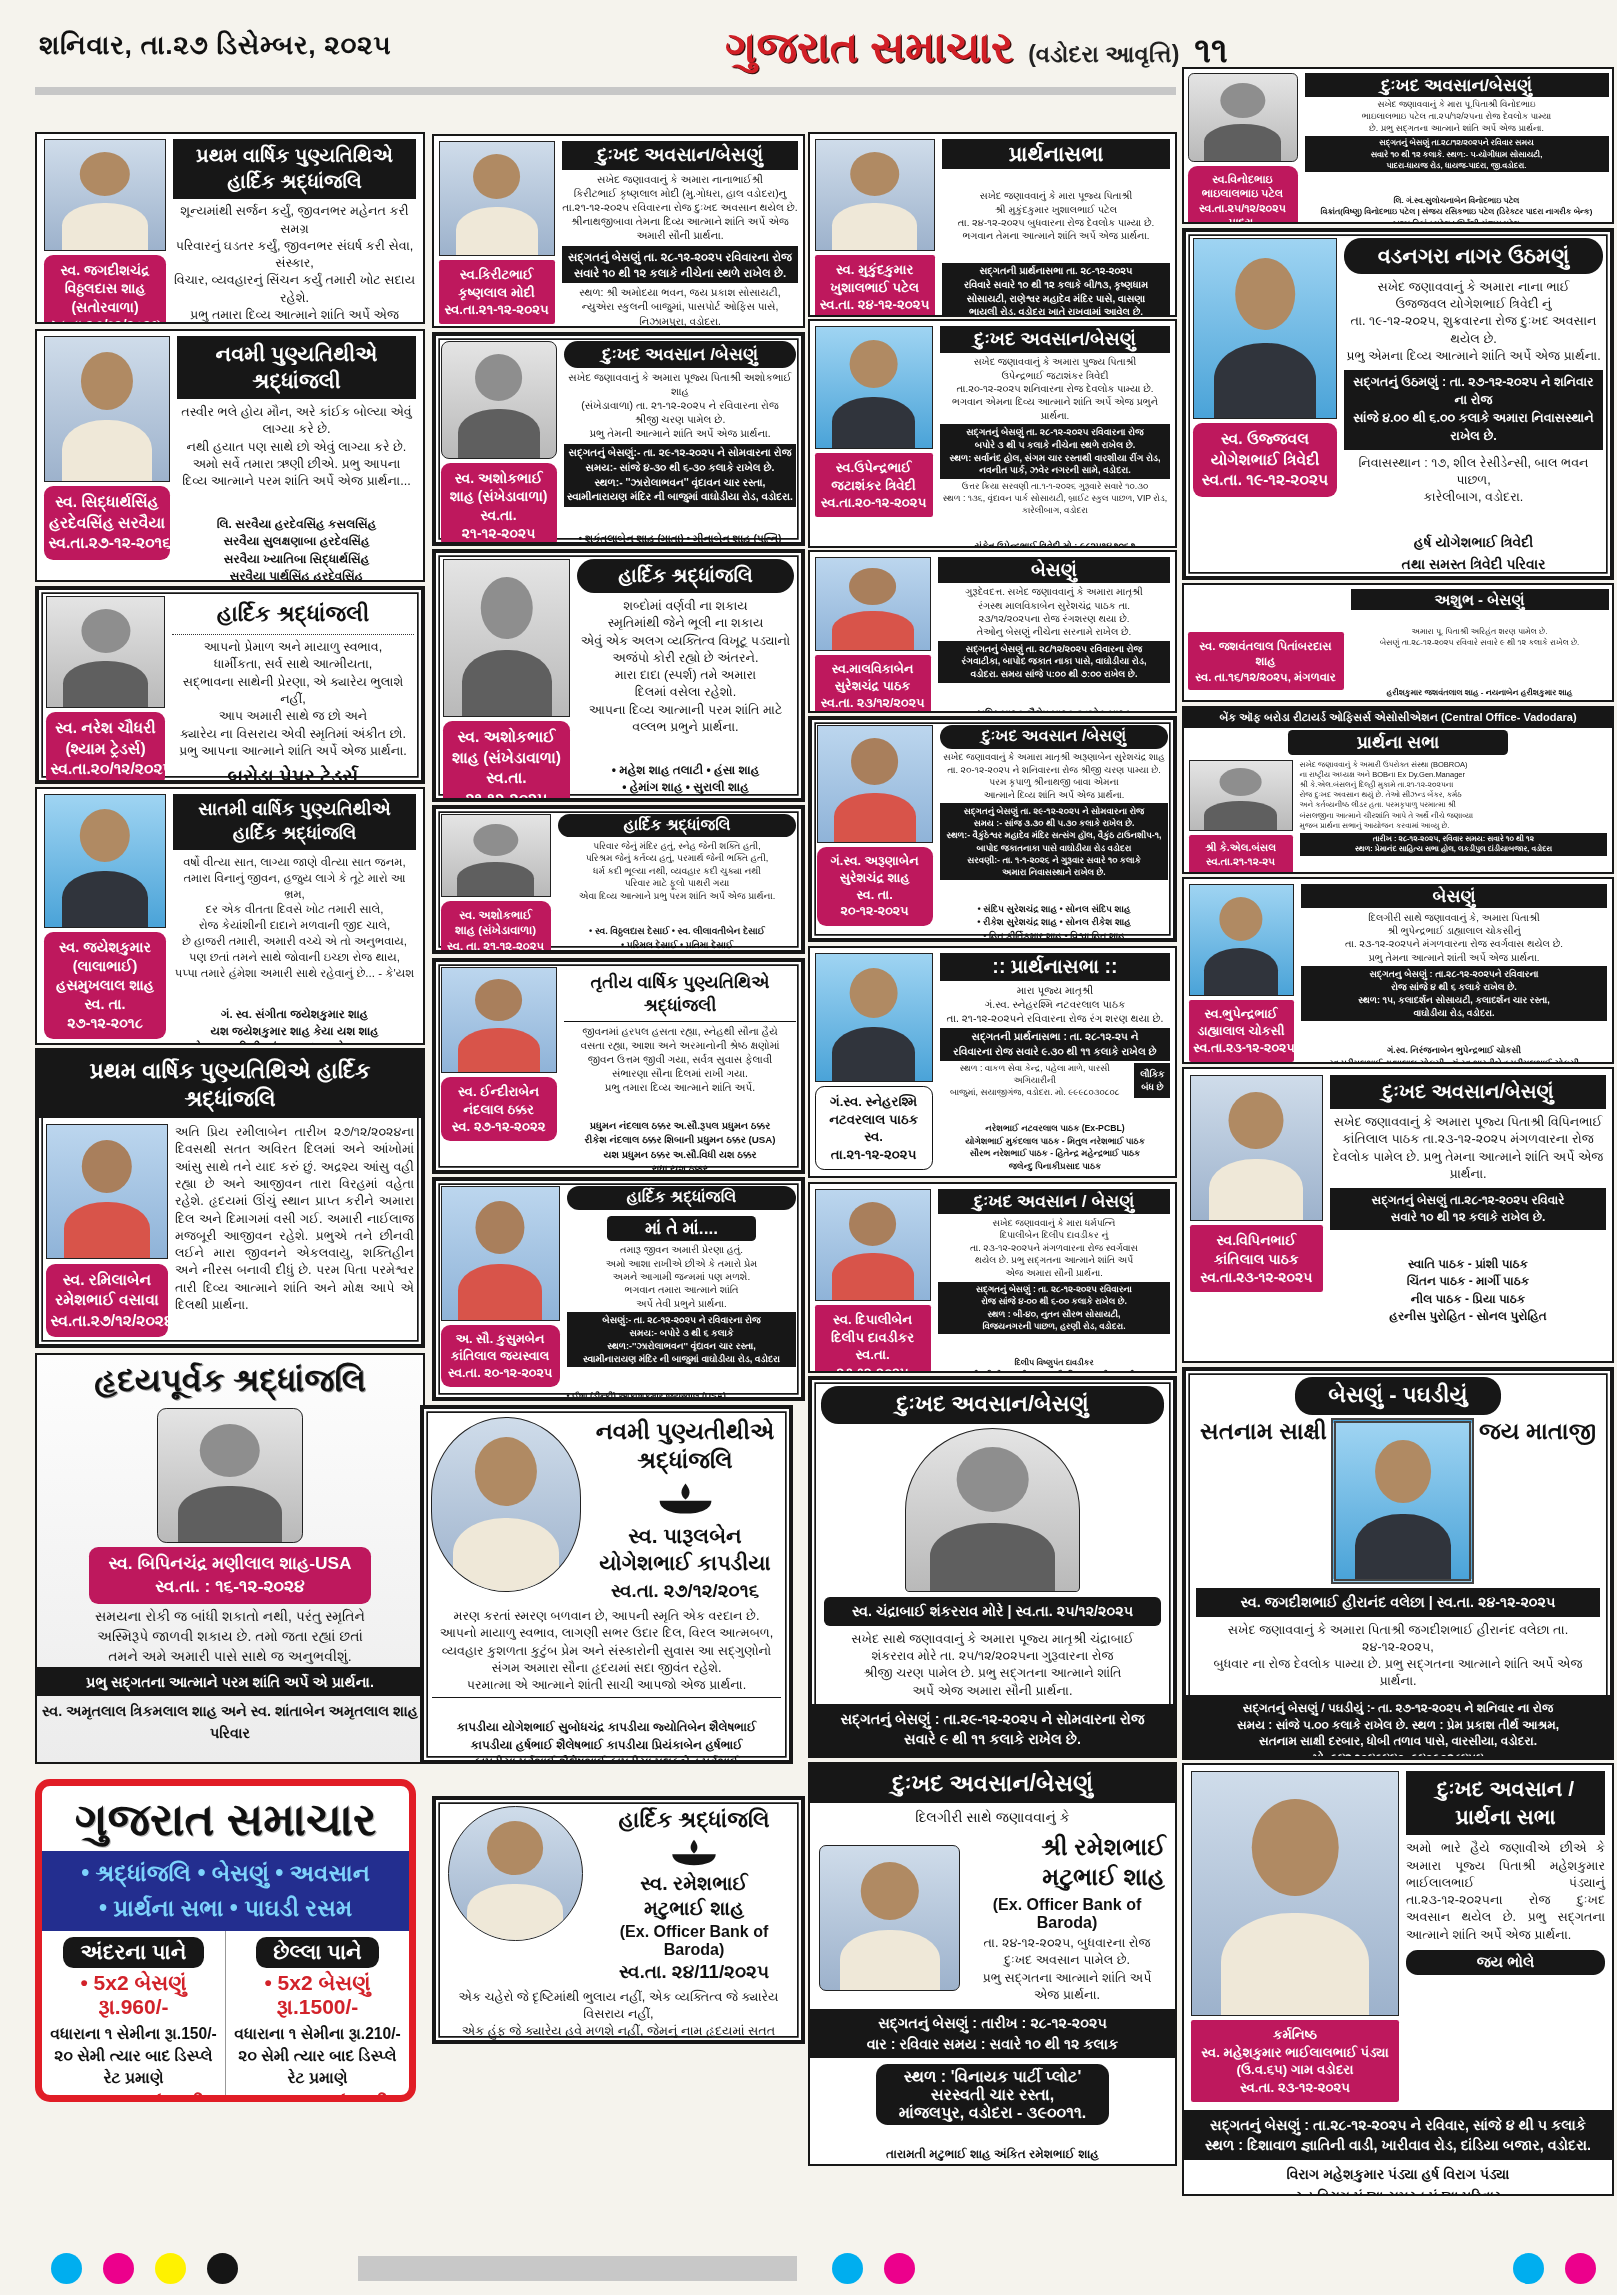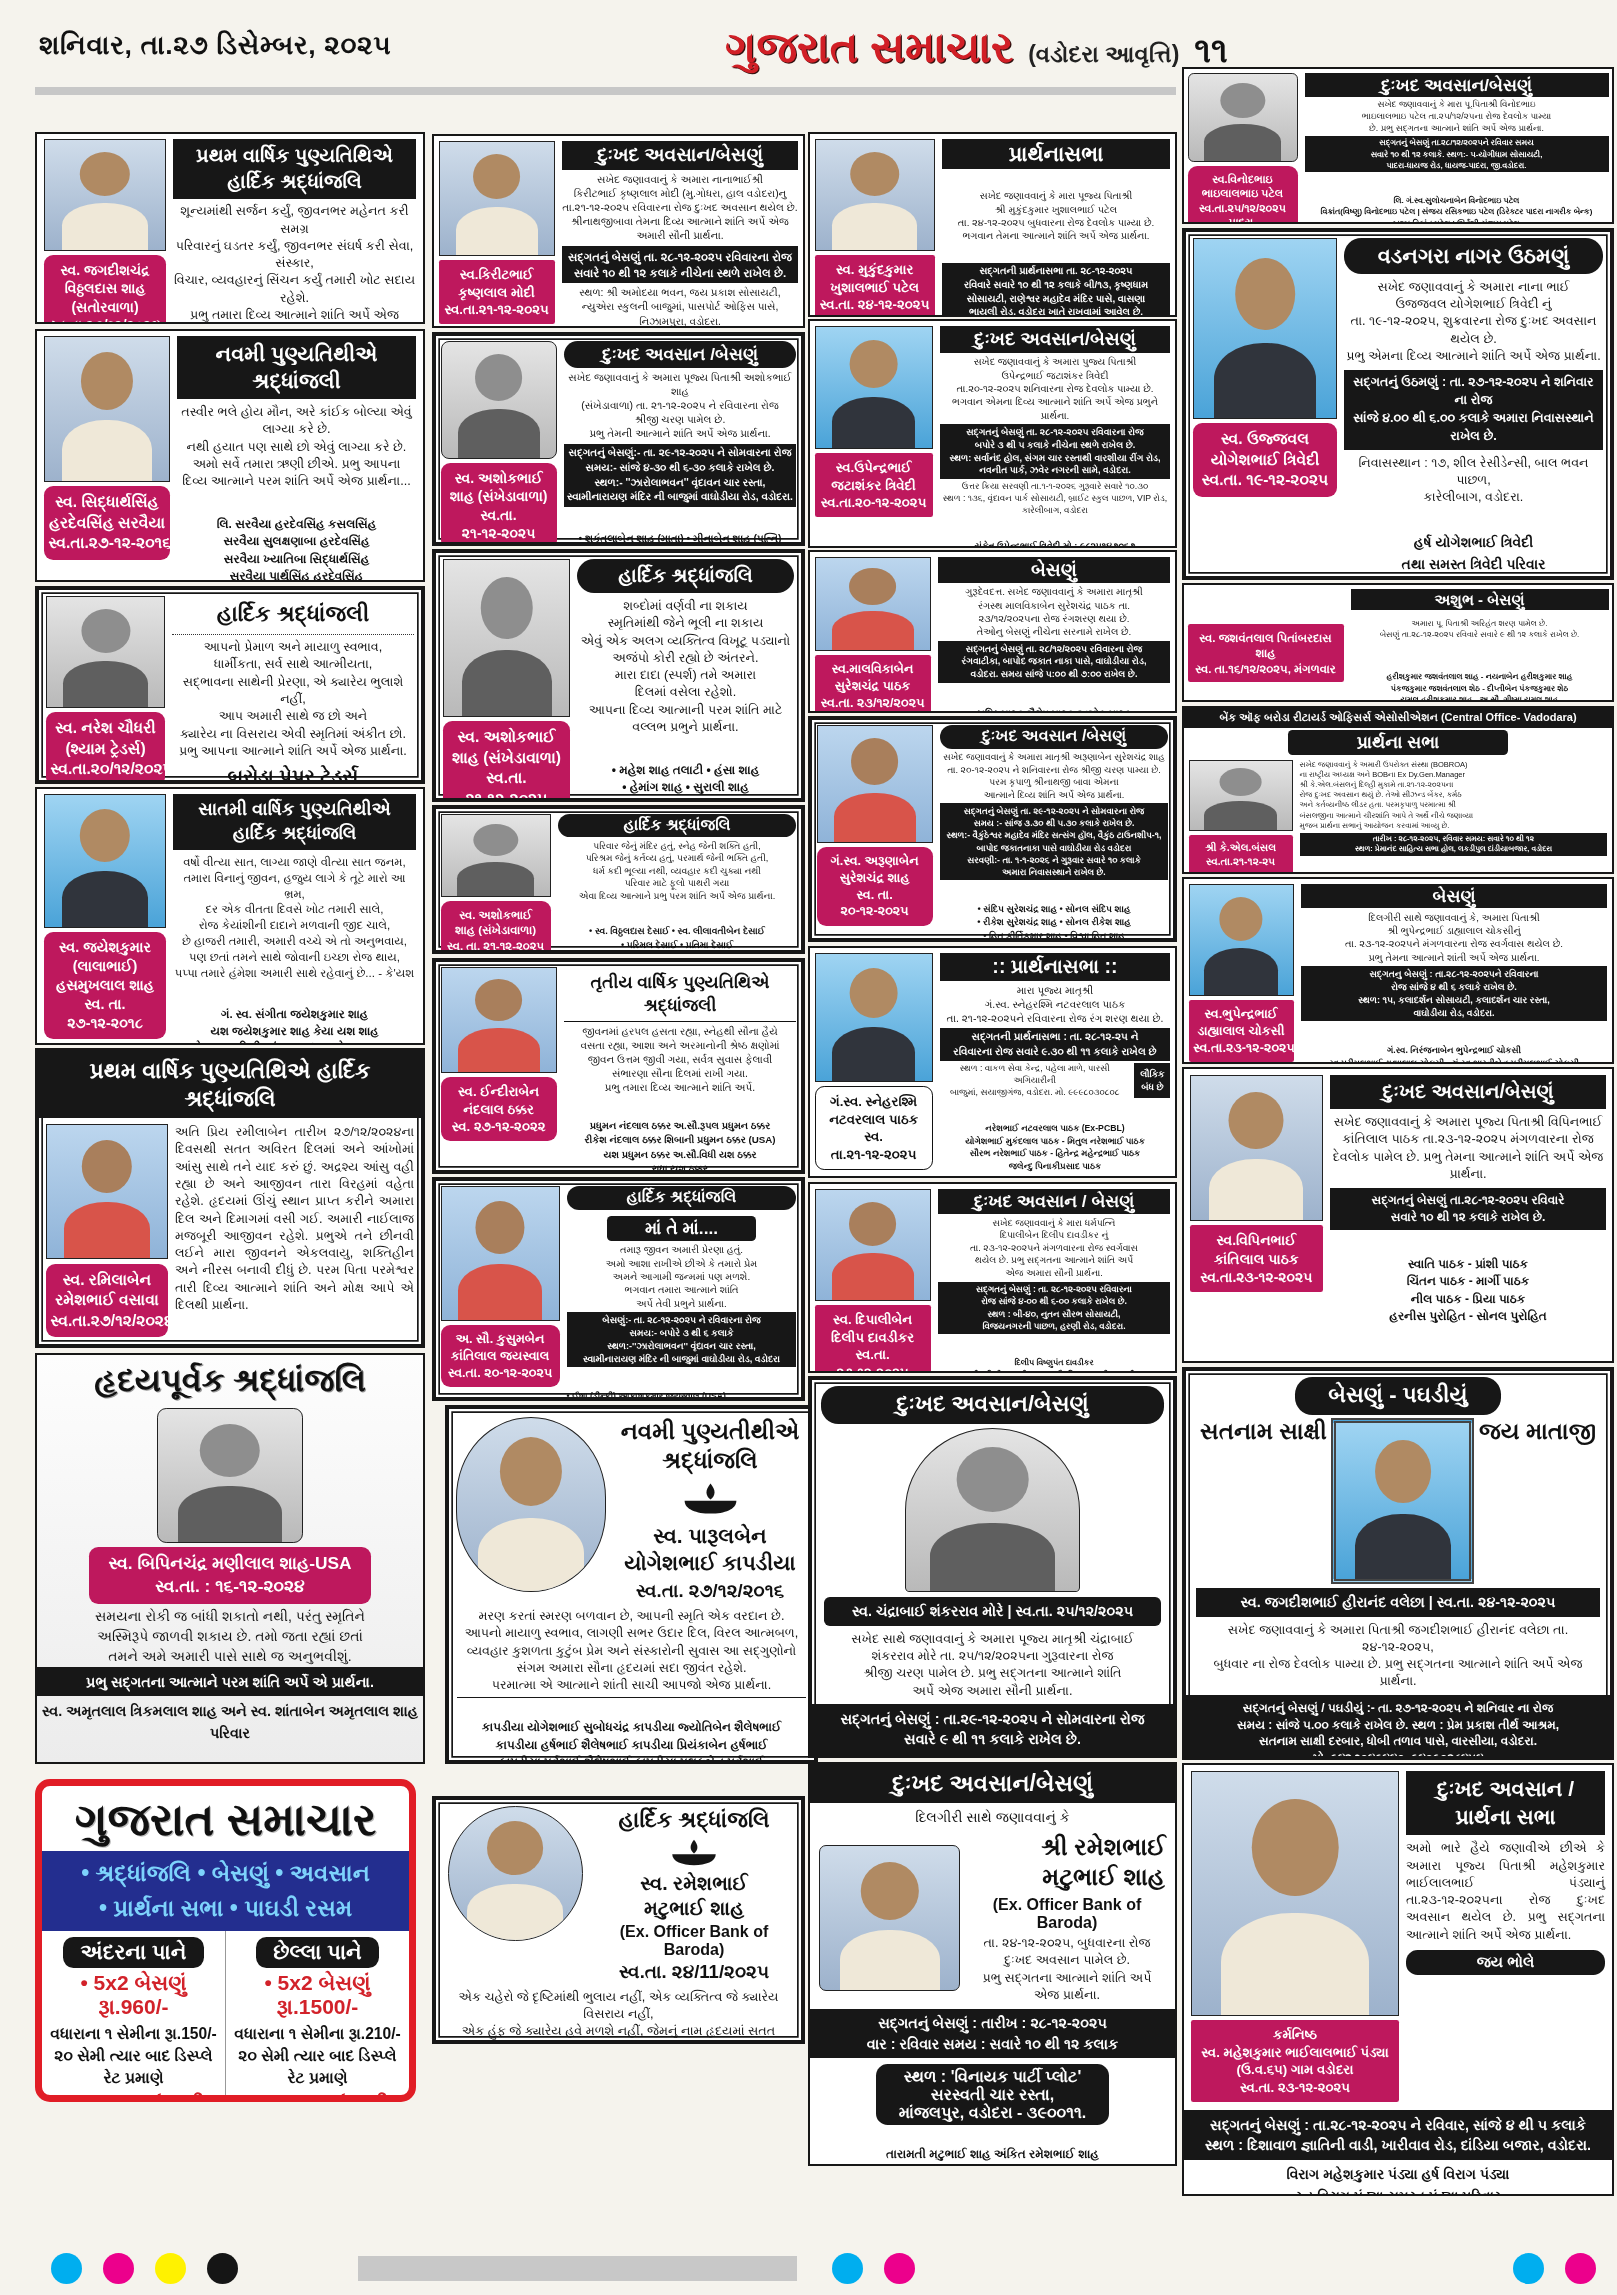--- a/index.html
+++ b/index.html
@@ -388,21 +388,21 @@
       <div class="names sm" style="font-size:8.7px;text-align:left">• ઈશા (ડીન્કી) આકાશકુમાર જયસ્વાલ (USA)
 • આકાશકુમાર શૈલેશભાઈ જયસ્વાલ (USA)
 • રાજેશકુમાર કાંતીલાલ જયસ્વાલ (દંગીવાળા)
 • હેમાબેન રાજેશકુમાર જયસ્વાલ
 • હેત રાજેશકુમાર જયસ્વાલ</div>
 
     </div>
   </div>
 </div>
 
-<div class="card ornate" style="left:445px;top:1405px;width:373px;height:359px">
+<div class="card ornate" style="left:420px;top:1405px;width:373px;height:359px">
   <div class="cols" style="padding-top:8px">
     <div class="pcol" style="width:150px">
       <div class="portrait ph-col" style="height:173px;border-radius:50%/46%"></div>
     </div>
     <div class="tcol" style="align-items:center">
       <div class="bigname" style="font-size:23px">નવમી પુણ્યતીથીએ
 શ્રદ્ધાંજલિ</div>
       <svg class="diya" width="69" height="35" viewBox="0 0 64 32">
         <path d="M8 18h48c0 8-11 12-24 12S8 26 8 18z" fill="#151515"></path>
         <path d="M32 17c5-4 5-9 0-15-5 6-5 11 0 15z" fill="#151515"></path>
@@ -706,21 +706,21 @@
     </div>
   </div>
 </div>
 
 <div class="card" style="left:1182px;top:583px;width:432px;height:119px">
   <div class="cols" style="padding:3.5px">
     <div class="pcol" style="width:156px;justify-content:center">
       <div class="cap sq" style="font-size:11.6px">સ્વ. જશવંતલાલ પિતાંબરદાસ શાહ
 સ્વ. તા.૧૬/૧૨/૨૦૨૫, મંગળવાર</div>
     </div>
-    <div class="tcol" style="gap:9px">
+    <div class="tcol" style="gap:17px">
       <div class="hdr" style="font-size:15px;padding:1.2px">અશુભ - બેસણું</div>
       <div class="body sm" style="font-size:8px">અમારા પૂ. પિતાશ્રી અરિહંત શરણ પામેલ છે.
 બેસણું તા.૨૮-૧૨-૨૦૨૫ રવિવારે સવારે ૯ થી ૧૨ કલાકે રાખેલ છે.</div>
       <div class="names sm" style="font-size:8px">હરીશકુમાર જશવંતલાલ શાહ - નયનાબેન હરીશકુમાર શાહ
 પંકજકુમાર જશવંતલાલ શેઠ - દીપ્તીબેન પંકજકુમાર શેઠ
 યમલ હરીશકુમાર શાહ - અ.સૌ. ગ્રીષ્મા યમલ શાહ
 જય પંકજકુમાર શેઠ - અ.સૌ. ખુશ્બુ જય શેઠ</div>
     </div>
   </div>
 </div>

